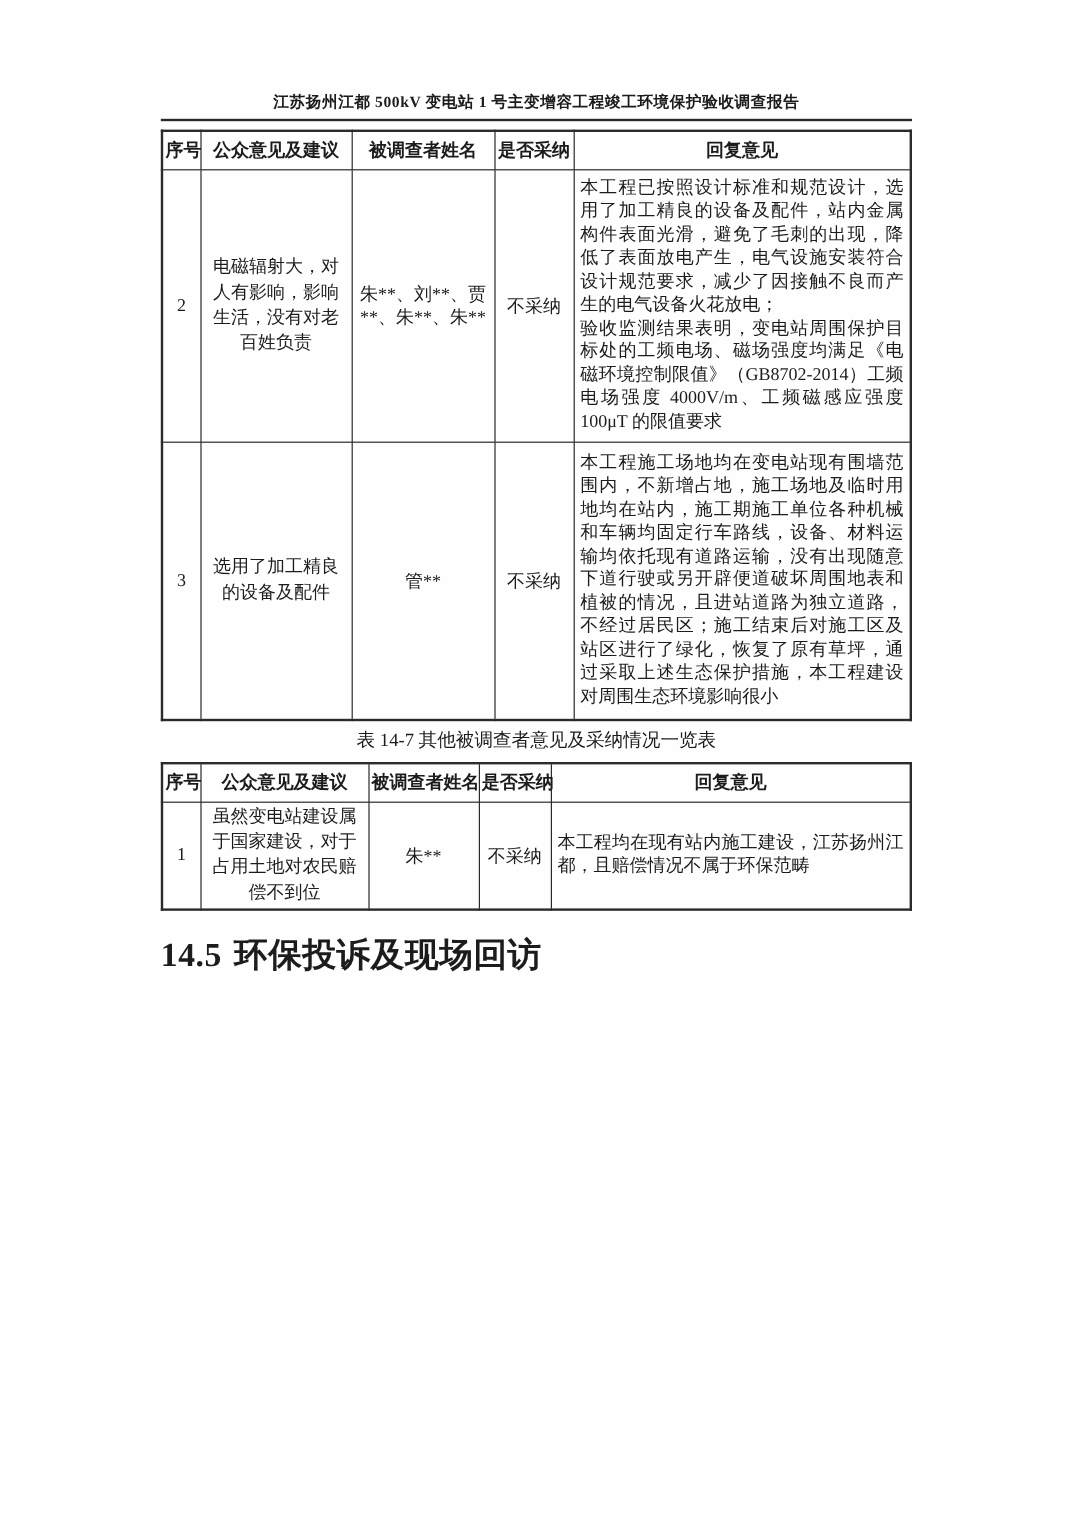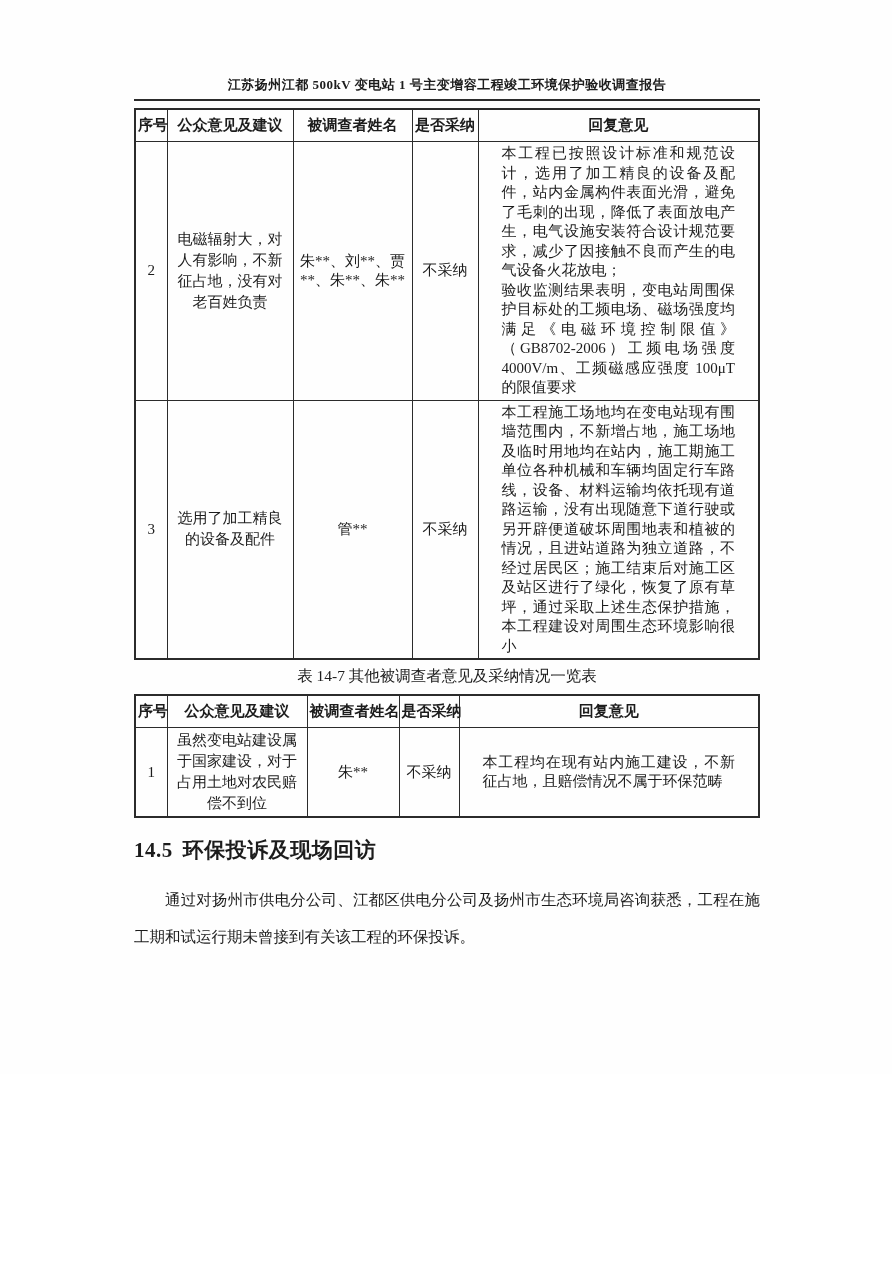--- a/index.html
+++ b/index.html
@@ -14,36 +14,36 @@
 
   .doc-header { margin-top: 76px; text-align: center; font-size: 13px; font-weight: bold; letter-spacing: 0.5px; }
   .header-rule { border-bottom: 2px solid #2b2b2b; margin-top: 5px; }
 
   table { width: 100%; border-collapse: collapse; table-layout: fixed; }
   .tbl { margin-top: 7px; border: 2px solid #2b2b2b; }
   th, td { border: 1px solid #2b2b2b; padding: 1px 4px; font-size: 15px; }
   th { font-weight: bold; text-align: center; height: 29px; white-space: nowrap; padding: 1px 2px; }
   td.c-no, td.c-resp, td.c-adopt { text-align: center; vertical-align: middle; }
   td.c-opinion { text-align: center; vertical-align: middle; line-height: 21px; padding: 2px 8px; }
-  td.c-reply { text-align: justify; vertical-align: middle; line-height: 19.5px; padding: 2px 23px; }
+  td.c-reply { text-align: justify; vertical-align: middle; line-height: 19.5px; padding: 2px 5px; }
   td.c-reply div { text-align: justify; }
 
   .t1 .col1 { width: 32px; } .t1 .col2 { width: 126px; } .t1 .col3 { width: 119px; }
   .t1 .col4 { width: 66px; }  .t1 .col5 { width: auto; }
   .t2 .col1 { width: 32px; } .t2 .col2 { width: 140px; } .t2 .col3 { width: 92px; }
   .t2 .col4 { width: 60px; }  .t2 .col5 { width: auto; }
 
   .row-tall td { height: 222px; }
   .row-tall2 td { height: 226px; }
   .row-med td { height: 70px; margin-top: 48px; }
 
   .para { font-size: 15.5px; margin: 8px 0 0 0; text-indent: 2em; line-height: 22px; }
   .tbl-caption { margin-top: 6px; text-align: center; font-weight: normal; font-size: 15.5px; }
 
-  .section-heading { margin-top: 18px; font-size: 21px; font-weight: bold; letter-spacing: 0.5px; }
+  .section-heading { margin-top: 18px; font-size: 28px; font-weight: bold; letter-spacing: 0.5px; }
   .section-heading .sec-num { margin-right: 10px; }
   .body-para { font-size: 15.5px; margin-top: 12px; text-indent: 2em; line-height: 37px; text-align: justify; }
 
   .page-number { position: absolute; top: 1092px; left: 134px; width: 626px; text-align: center; font-size: 12.5px; color: #333; }
 </style>
 </head>
 <body>
 
 <div class="page">
   <div class="content">
@@ -64,26 +64,26 @@
           <th>序号</th>
           <th>公众意见及建议</th>
           <th>被调查者姓名</th>
           <th>是否采纳</th>
           <th>回复意见</th>
         </tr>
       </thead>
       <tbody>
         <tr class="row-tall">
           <td class="c-no">2</td>
-          <td class="c-opinion">电磁辐射大，对人有影响，不新征占地，没有对老百姓负责</td>
+          <td class="c-opinion">电磁辐射大，对人有影响，影响生活，没有对老百姓负责</td>
           <td class="c-resp">朱**、刘**、贾**、朱**、朱**</td>
           <td class="c-adopt">不采纳</td>
           <td class="c-reply">
             <div>本工程已按照设计标准和规范设计，选用了加工精良的设备及配件，站内金属构件表面光滑，避免了毛刺的出现，降低了表面放电产生，电气设施安装符合设计规范要求，减少了因接触不良而产生的电气设备火花放电；</div>
-            <div>验收监测结果表明，变电站周围保护目标处的工频电场、磁场强度均满足《电磁环境控制限值》（GB8702-2006）工频电场强度 4000V/m、工频磁感应强度 100μT 的限值要求</div>
+            <div>验收监测结果表明，变电站周围保护目标处的工频电场、磁场强度均满足《电磁环境控制限值》（GB8702-2014）工频电场强度 4000V/m、工频磁感应强度 100μT 的限值要求</div>
           </td>
         </tr>
         <tr class="row-tall2">
           <td class="c-no">3</td>
           <td class="c-opinion">选用了加工精良的设备及配件</td>
           <td class="c-resp">管**</td>
           <td class="c-adopt">不采纳</td>
           <td class="c-reply">
             <div>本工程施工场地均在变电站现有围墙范围内，不新增占地，施工场地及临时用地均在站内，施工期施工单位各种机械和车辆均固定行车路线，设备、材料运输均依托现有道路运输，没有出现随意下道行驶或另开辟便道破坏周围地表和植被的情况，且进站道路为独立道路，不经过居民区；施工结束后对施工区及站区进行了绿化，恢复了原有草坪，通过采取上述生态保护措施，本工程建设对周围生态环境影响很小</div>
           </td>
@@ -111,26 +111,25 @@
           <th>回复意见</th>
         </tr>
       </thead>
       <tbody>
         <tr class="row-med">
           <td class="c-no">1</td>
           <td class="c-opinion">虽然变电站建设属于国家建设，对于占用土地对农民赔偿不到位</td>
           <td class="c-resp">朱**</td>
           <td class="c-adopt">不采纳</td>
           <td class="c-reply">
-            <div>本工程均在现有站内施工建设，不新征占地，且赔偿情况不属于环保范畴</div>
+            <div>本工程均在现有站内施工建设，江苏扬州江都，且赔偿情况不属于环保范畴</div>
           </td>
         </tr>
       </tbody>
     </table>
 
     <h2 class="section-heading"><span class="sec-num">14.5</span><span>环保投诉及现场回访</span></h2>
 
-    <p class="body-para">通过对扬州市供电分公司、江都区供电分公司及扬州市生态环境局咨询获悉，工程在施工期和试运行期未曾接到有关该工程的环保投诉。</p>
 
   </div>
 
   <div class="page-number">60</div>
 </div>
 
 </body></html>

